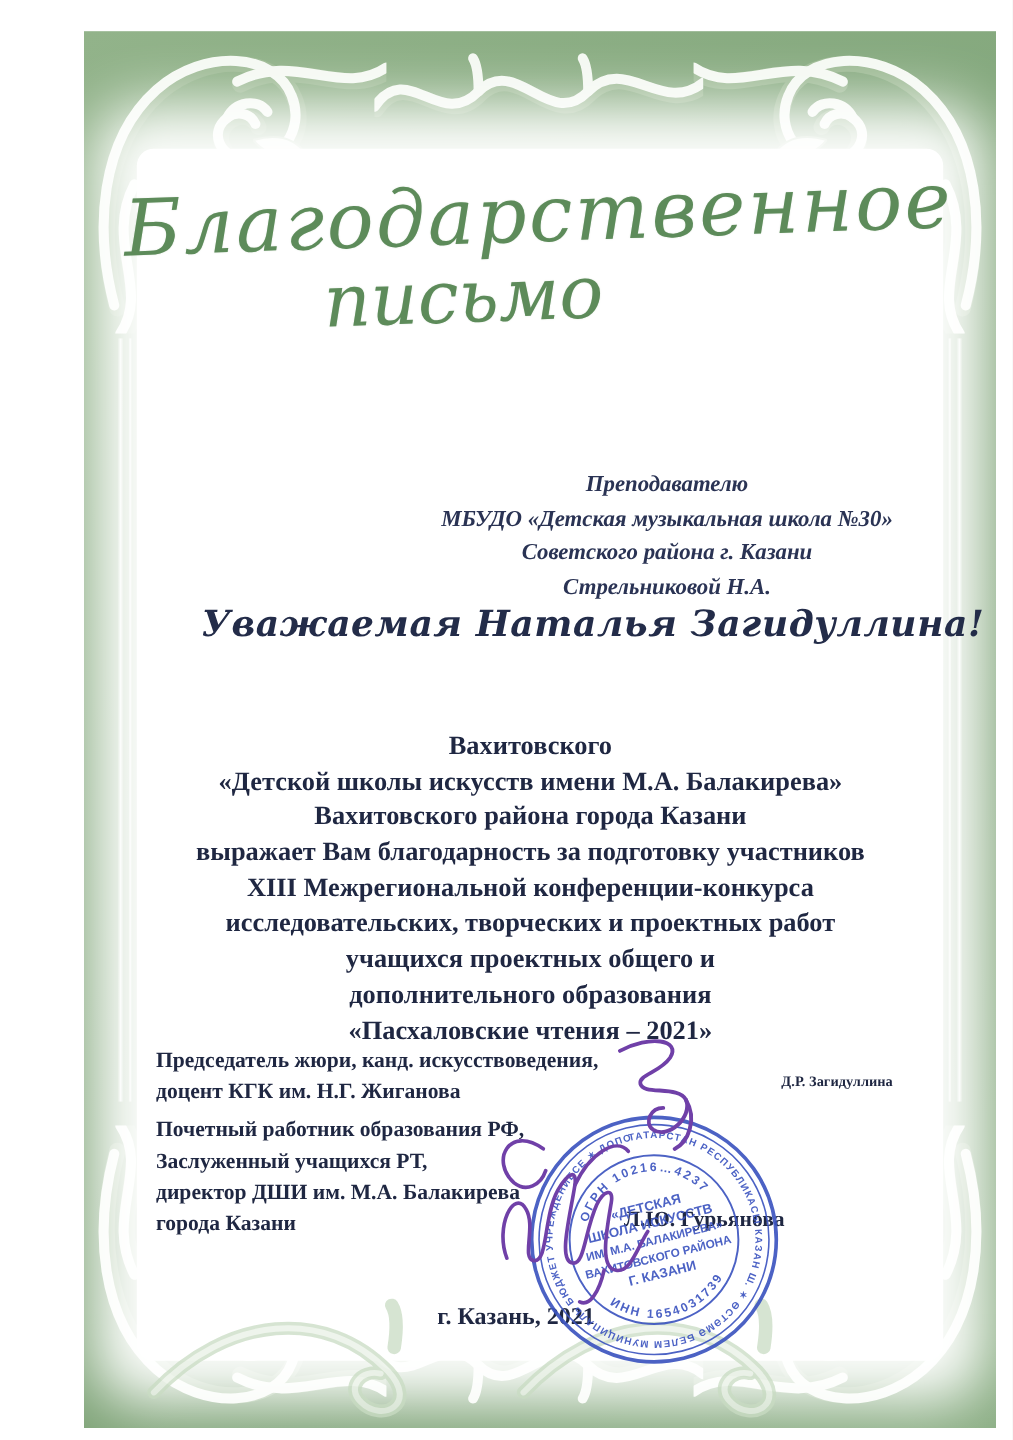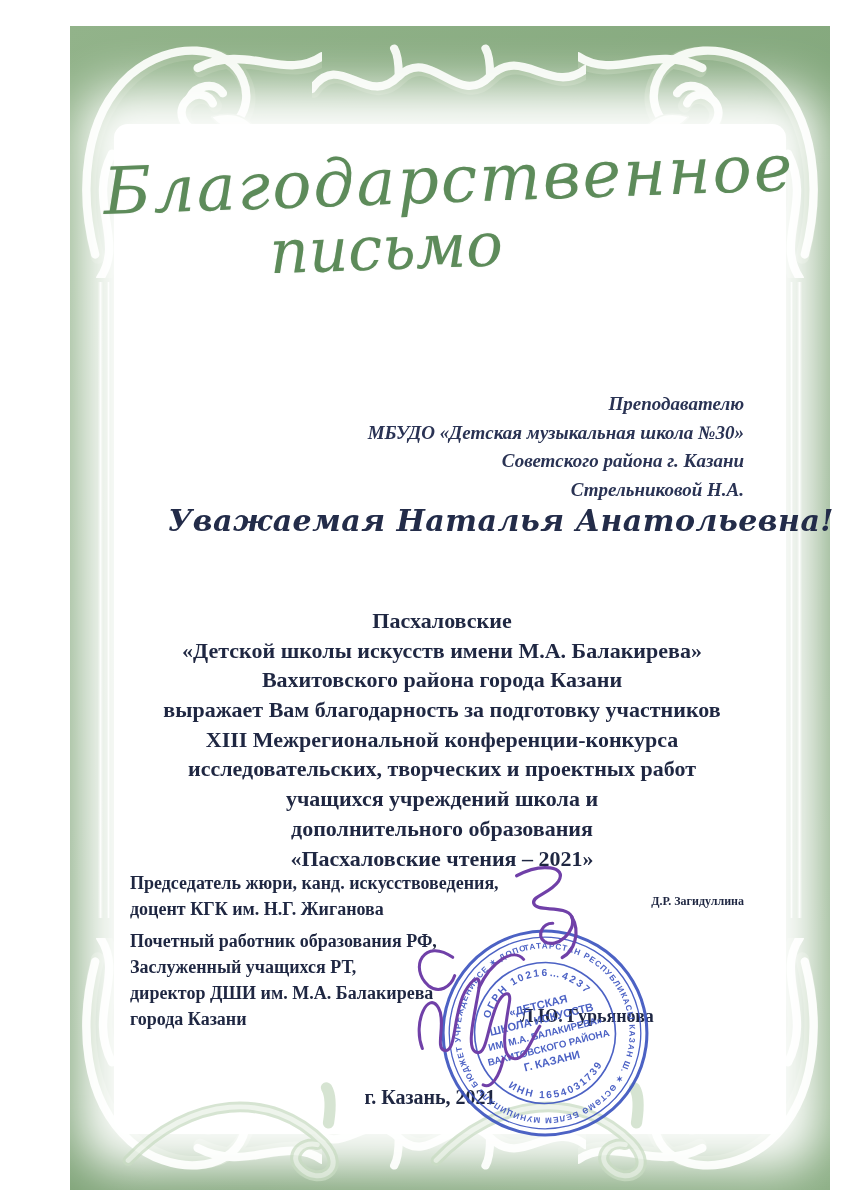--- a/index.html
+++ b/index.html
@@ -23,21 +23,21 @@
          background:linear-gradient(90deg,rgba(255,255,255,0),rgba(255,255,255,.85),rgba(255,255,255,0));}
   .ridge.l1{left:98px;} .ridge.l2{left:107px;width:3px;}
   .ridge.r1{right:42px;} .ridge.r2{right:51px;width:3px;}
   .wm{position:absolute;left:118px;bottom:16px;width:616px;height:118px;opacity:.75;pointer-events:none;}
   
   .title{position:absolute;top:146px;left:92px;right:36px;text-align:center;
          font-family:"DejaVu Serif",serif;font-style:italic;color:#5d8b5a;transform:rotate(-2deg);
          text-shadow:0 0 1px rgba(93,139,90,.35);}
   .title .t1{font-size:65px;letter-spacing:2px;line-height:1.05;}
   .title .t2{font-size:61px;margin-top:-4px;margin-right:130px;}
-  .recipient{position:absolute;top:390px;right:100px;text-align:right;font-weight:bold;
+  .recipient{position:absolute;top:390px;right:100px;text-align:center;font-weight:bold;
              font-style:italic;font-size:19px;line-height:1.5;color:#2a3354;}
   .greeting{position:absolute;top:503px;left:168px;font-family:"DejaVu Serif",serif;
             font-style:italic;font-weight:600;font-size:30px;color:#232c49;letter-spacing:.5px;}
   .bodytext{position:absolute;top:606px;left:96px;right:56px;text-align:center;
             font-weight:bold;font-size:22px;line-height:1.35;color:#1f2742;}
   .sig1-roles{position:absolute;top:870px;left:130px;font-weight:bold;font-size:18px;line-height:1.45;}
   .sig1-name{position:absolute;top:894px;right:100px;font-weight:bold;font-size:12px;}
   .sig2-roles{position:absolute;top:928px;left:130px;font-weight:bold;font-size:18px;line-height:1.45;}
   .sig2-name{position:absolute;top:1006px;left:520px;font-weight:bold;font-size:18px;z-index:3;}
   .footer{position:absolute;top:1086px;left:0;right:0;text-align:center;font-weight:bold;
@@ -150,30 +150,30 @@
     <div class="t2">письмо</div>
   </div>
 
   <div class="recipient">
     <div>Преподавателю</div>
     <div>МБУДО «Детская музыкальная школа №30»</div>
     <div>Советского района г. Казани</div>
     <div>Стрельниковой Н.А.</div>
   </div>
 
-  <div class="greeting">Уважаемая Наталья Анатольевна!</div>
+  <div class="greeting">Уважаемая Наталья Загидуллина!</div>
 
   <div class="bodytext">
-    <div>Пасхаловские</div>
+    <div>Вахитовского</div>
     <div>«Детской школы искусств имени М.А. Балакирева»</div>
     <div>Вахитовского района города Казани</div>
     <div>выражает Вам благодарность за подготовку участников</div>
     <div>XIII Межрегиональной конференции-конкурса</div>
     <div>исследовательских, творческих и проектных работ</div>
-    <div>учащихся учреждений школа и</div>
+    <div>учащихся проектных общего и</div>
     <div>дополнительного образования</div>
     <div>«Пасхаловские чтения – 2021»</div>
   </div>
 
   <div class="sig1-roles">
     <div>Председатель жюри, канд. искусствоведения,</div>
     <div>доцент КГК им. Н.Г. Жиганова</div>
   </div>
   <div class="sig1-name">Д.Р. Загидуллина</div>
 

